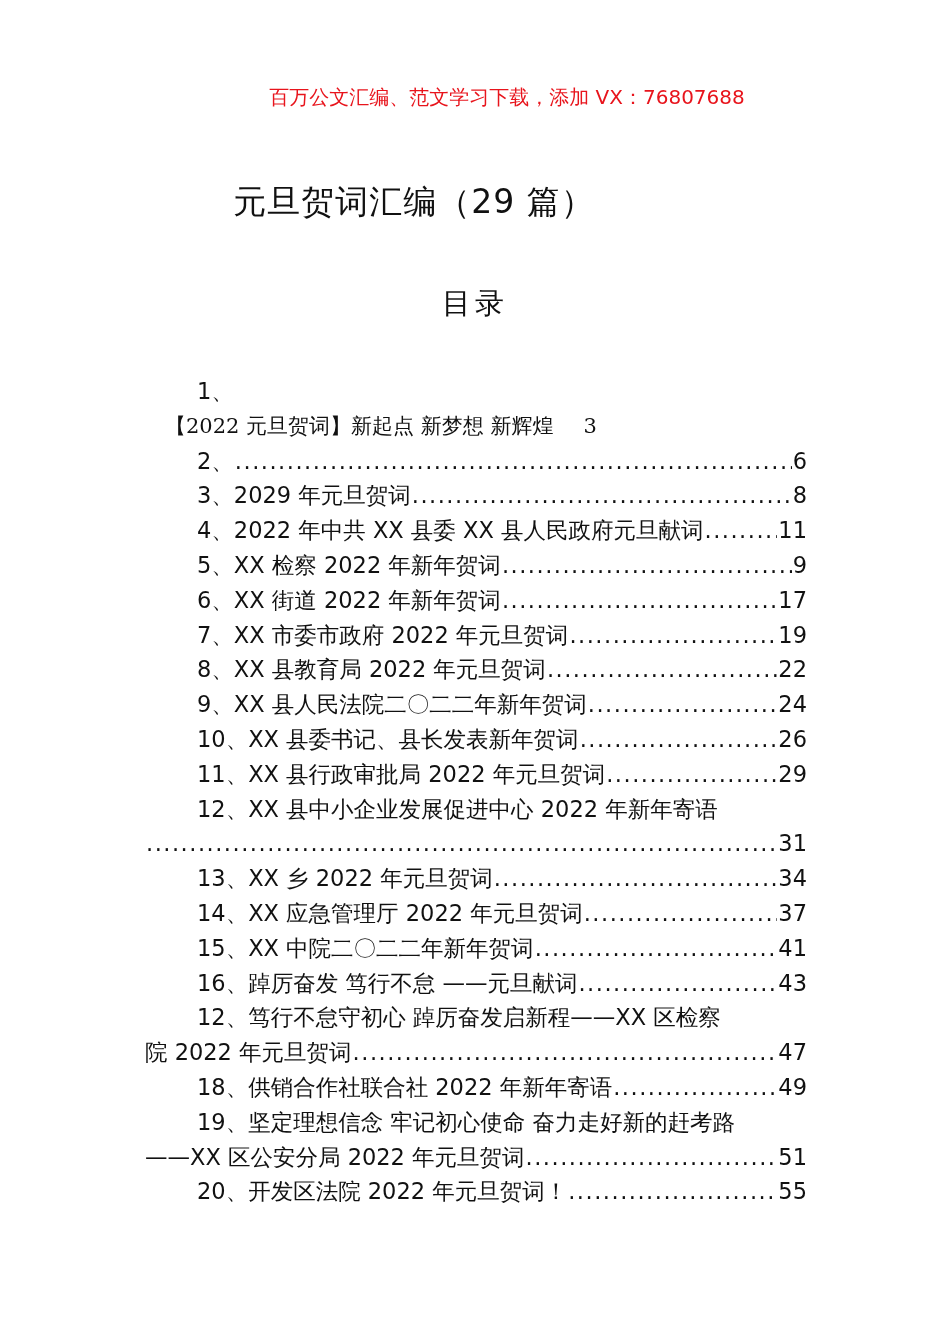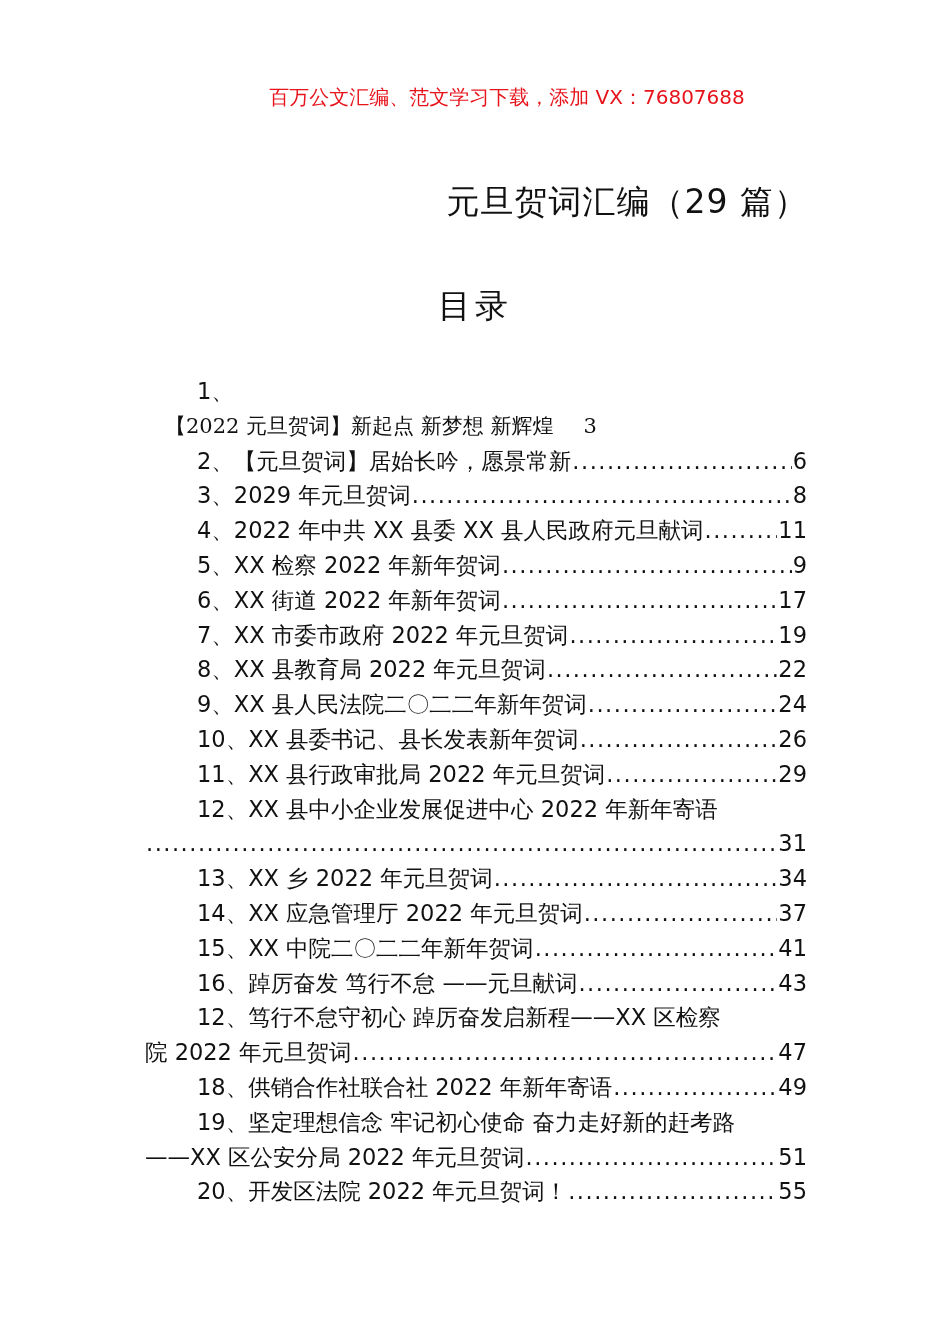--- a/index.html
+++ b/index.html
@@ -22,35 +22,35 @@
     width: 950px;
     text-align: center;
     font-size: 20px;
     color: #e8141c;
     letter-spacing: 0px;
     margin-left: 32px;
   }
   .doc-title {
     position: absolute;
     top: 180px;
-    left: 4px;
+    left: 12px;
     width: 804px;
-    text-align: right;
+    text-align: center;
     font-size: 33px;
     font-weight: normal;
     margin: 0;
     letter-spacing: 1px;
   }
   .toc-title {
     position: absolute;
     top: 284px;
     left: 0;
     width: 950px;
     text-align: center;
-    font-size: 33px;
+    font-size: 29px;
     font-weight: normal;
     margin: 0;
     letter-spacing: 4px;
   }
   .toc {
     position: absolute;
     top: 374px;
     left: 145px;
     width: 662px;
     font-size: 22.5px;
@@ -95,21 +95,20 @@
     <span class="txt">1、</span>
   </div>
   <div class="toc-line nodots serif" style="padding-left:20px;text-align:center;">
     <span class="txt">【2022 元旦贺词】新起点 新梦想 新辉煌</span>
     <span class="gap"></span>
     <span class="pg">3</span>
   </div>
 
   <div class="toc-line indent">
     <span class="txt">2、</span>
-      <span class="txt">【元旦贺词】居始长吟，愿景常新</span>
     <span class="dots"></span>
     <span class="pg">6</span>
   </div>
 
   <div class="toc-line indent">
     <span class="txt">3、</span>
       <span class="txt">2029 年元旦贺词</span>
     <span class="dots"></span>
     <span class="pg">8</span>
   </div>

